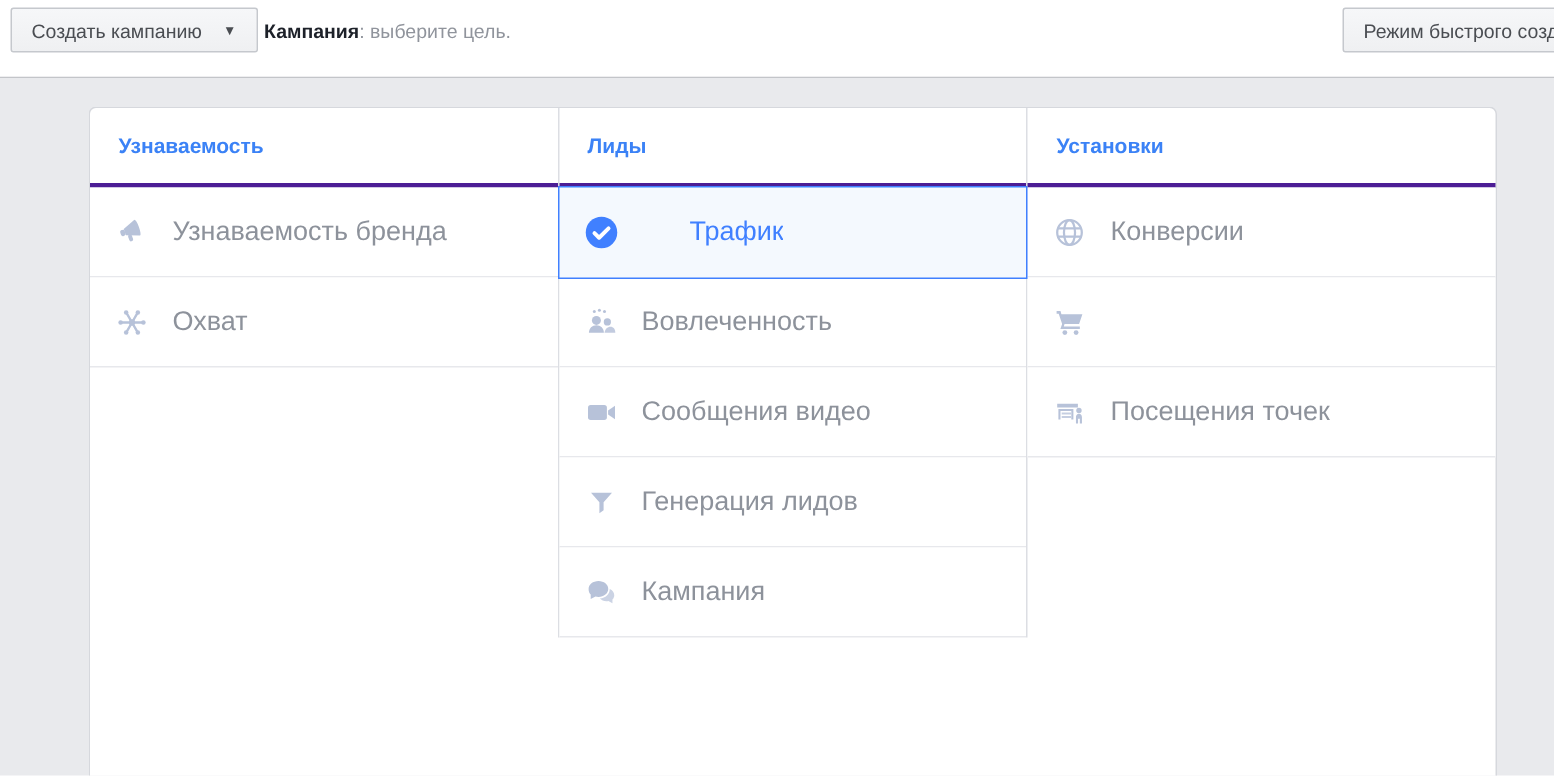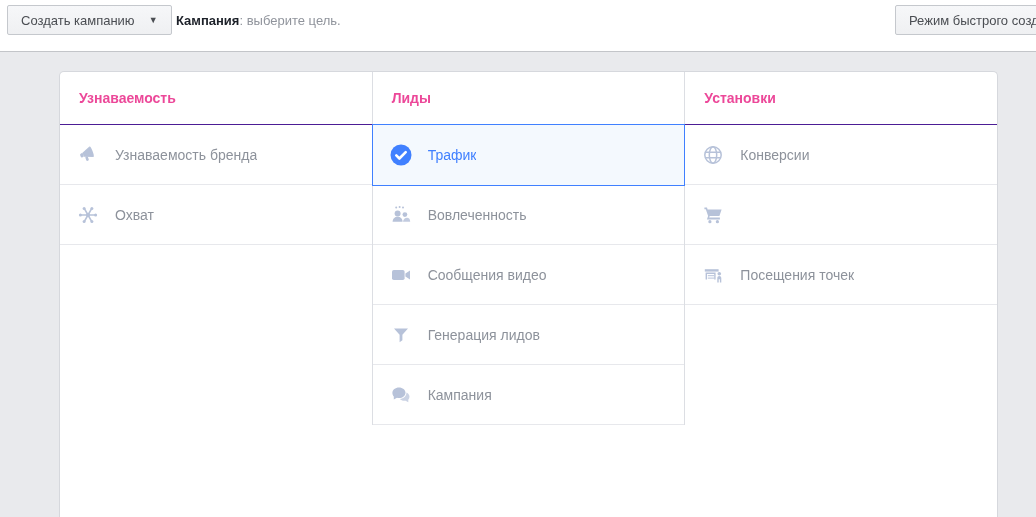--- a/index.html
+++ b/index.html
@@ -25,29 +25,29 @@
   .content { height:475px; background:var(--page-bg,#e9eaed);
     border-top:1px solid #c3c5c9; padding:19px 0 0 59px; }
 
   
   .card { width:939px; height:456px; background:#fff;
     border:1px solid #d6d8dd; border-bottom:none; border-radius:5px 5px 0 0;
     display:flex; align-items:flex-start; }
   .col { flex:1 1 0; min-width:0; }
   .col-middle { border-left:1px solid #dcdee3; border-right:1px solid #dcdee3; }
   .col-header { height:53px; display:flex; align-items:center; padding:0 19px;
-    font-size:14px; font-weight:bold; color:#ec4899; border-bottom:1px solid #4c1d95; }
+    font-size:14px; font-weight:bold; color:#3b82f6; border-bottom:3px solid #4c1d95; }
   .row { height:60px; display:flex; align-items:center; padding:0 16px;
     border-bottom:1px solid #e7e8ec; cursor:pointer; background:#fff; }
   .row .icon { width:24px; height:24px; margin-right:15px; flex:none;
     color:var(--icon-color,#b7c2d9); }
   .row .icon svg { width:24px; height:24px; display:block; }
-  .row .label { font-size:14px; color:#8d929b; white-space:nowrap; overflow:hidden; }
+  .row .label { font-size:18px; color:#8d929b; white-space:nowrap; overflow:hidden; }
   .row.selected { background:var(--selected-bg,#f4f9fe); position:relative; z-index:1;
-    box-shadow:0 0 0 1px var(--accent,#4080ff); border-bottom-color:transparent; }
+    box-shadow:0 0 0 1px var(--accent,#4080ff); border-bottom-color:transparent;gap:32px; }
   .row.selected .label { color:var(--accent,#4080ff); }
   .check-bg { fill:var(--accent,#4080ff); }
 </style>
 </head>
 <body>
 
 <div class="topbar">
   <div class="btn btn-create">
     <span>Создать кампанию</span>
     <span class="caret">▼</span>

